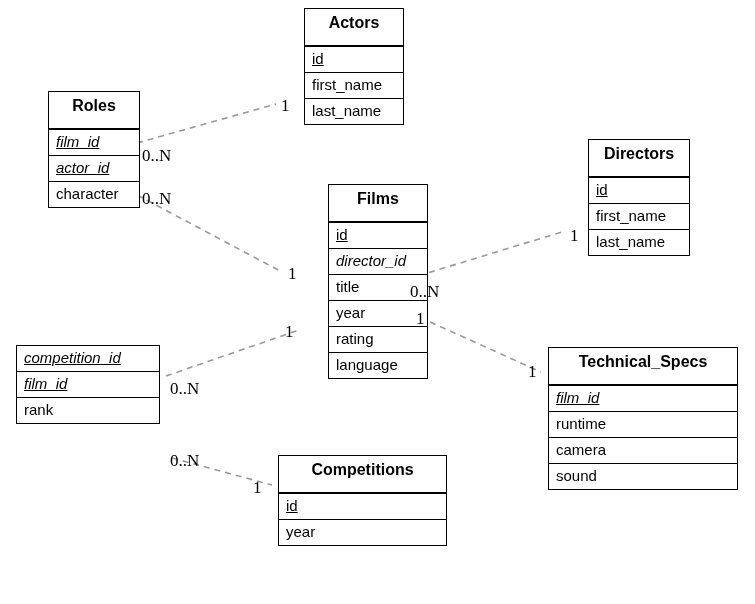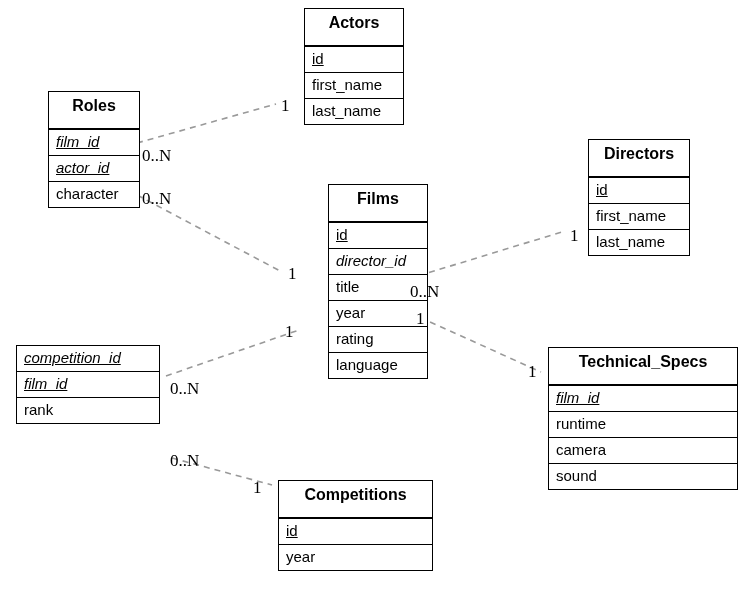--- a/index.html
+++ b/index.html
@@ -112,21 +112,21 @@
         <div class="row pkfk"><span>film_id</span></div>
         <div class="row "><span>runtime</span></div>
         <div class="row "><span>camera</span></div>
         <div class="row "><span>sound</span></div>
       </div>
       <div class="entity" style="left: 16px; top: 345px; width: 144px;">
         <div class="row pkfk"><span>competition_id</span></div>
         <div class="row pkfk"><span>film_id</span></div>
         <div class="row "><span>rank</span></div>
       </div>
-      <div class="entity" style="left: 278px; top: 480px; width: 155px;">
+      <div class="entity" style="left: 278px; top: 455px; width: 169px;">
         <div class="row title">Competitions</div>
         <div class="row pk"><span>id</span></div>
         <div class="row "><span>year</span></div>
       </div>
     </div>
   <div id="cardinality-layer">
       <div class="card" style="left: 142px; top: 147px;">0..N</div>
       <div class="card" style="left: 281px; top: 97px;">1</div>
       <div class="card" style="left: 142px; top: 190px;">0..N</div>
       <div class="card" style="left: 288px; top: 265px;">1</div>

